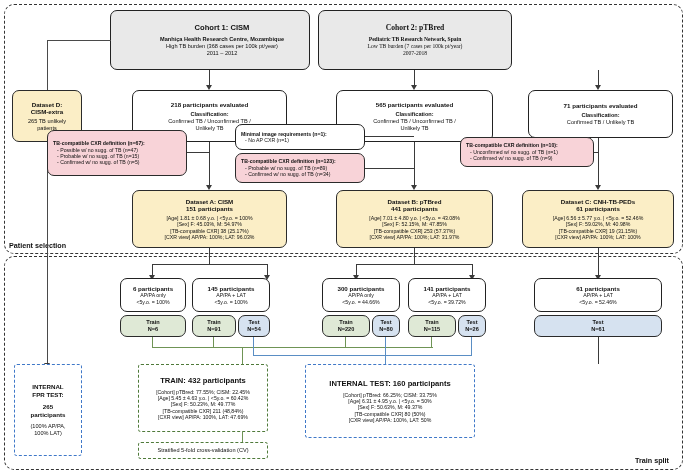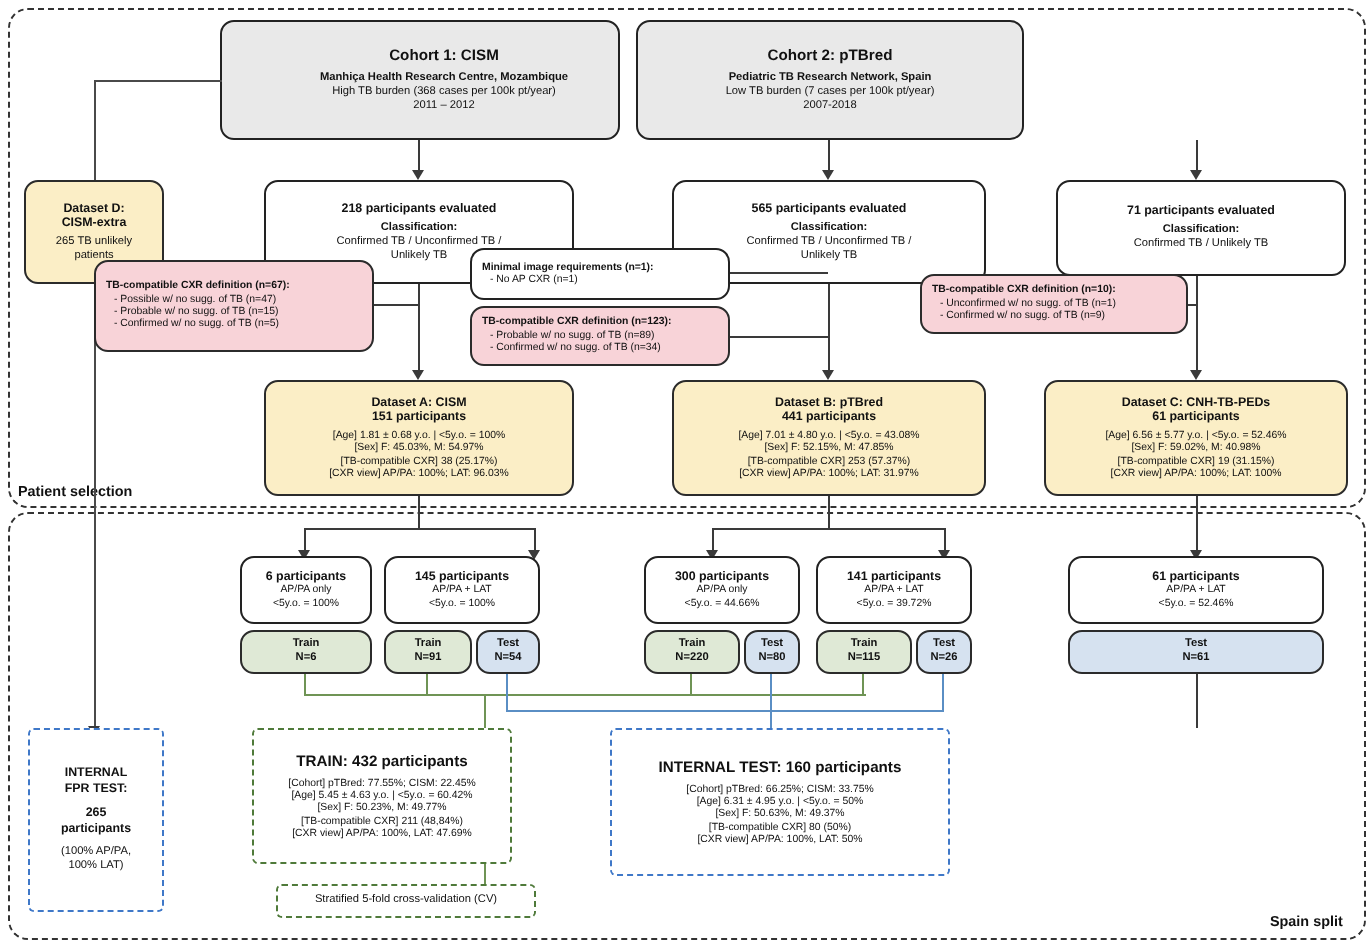--- a/index.html
+++ b/index.html
@@ -33,30 +33,30 @@
 </style>
 </head>
 <body>
 
 <div id="canvas">
 
   <div class="region" style="left:4px;top:4px;width:677px;height:248px;"></div>
   <div class="regionlabel" style="left:7px;top:241px;">Patient selection</div>
 
   <div class="region" style="left:4px;top:256px;width:677px;height:212px;"></div>
-  <div class="regionlabel" style="left:633px;top:456px;">Spain split</div>
+  <div class="regionlabel" style="left:633px;top:456px;">Train split</div>
 
   <div class="box cohort" style="left:110px;top:10px;width:200px;height:60px;padding-left:24px;">
     <div class="ttl r1" style="margin-bottom:4px;">Cohort 1: CISM</div>
     <div class="r3" style="font-weight:bold">Manhiça Health Research Centre, Mozambique</div>
     <div class="r3">High TB burden (368 cases per 100k pt/year)</div>
     <div class="r3">2011 – 2012</div>
   </div>
 
-  <div class="box cohort" style="left:318px;top:10px;width:194px;height:60px;">
+  <div class="box cohort" style="left:318px;top:10px;width:194px;height:60px;font-family:Liberation Serif, serif;">
     <div class="ttl r1" style="margin-bottom:4px;">Cohort 2: pTBred</div>
     <div class="r3" style="font-weight:bold">Pediatric TB Research Network, Spain</div>
     <div class="r3">Low TB burden (7 cases per 100k pt/year)</div>
     <div class="r3">2007-2018</div>
   </div>
 
 
   <div class="line thin" style="left:209px;top:70px;width:1.2px;height:16px;"></div>
   <div class="arrow" style="left:206px;top:85px;"></div>
   <div class="line thin" style="left:414px;top:70px;width:1.2px;height:16px;"></div>
@@ -252,21 +252,21 @@
 
   <div class="box dashblue" style="left:14px;top:364px;width:68px;height:92px;">
     <div class="ttl r2">INTERNAL</div>
     <div class="ttl r2" style="margin-bottom:5px;">FPR TEST:</div>
     <div class="ttl r2">265</div>
     <div class="ttl r2" style="margin-bottom:5px;">participants</div>
     <div class="r3">(100% AP/PA,</div>
     <div class="r3">100% LAT)</div>
   </div>
 
-  <div class="box dashgreen" style="left:126px;top:364px;width:130px;height:68px;">
+  <div class="box dashgreen" style="left:138px;top:364px;width:130px;height:68px;">
     <div class="ttl r1" style="margin-bottom:4px;">TRAIN: 432 participants</div>
     <div class="r4">[Cohort] pTBred: 77.55%; CISM: 22.45%</div>
     <div class="r4">[Age] 5.45 ± 4.63 y.o. | &lt;5y.o. = 60.42%</div>
     <div class="r4">[Sex] F: 50.23%, M: 49.77%</div>
     <div class="r4">[TB-compatible CXR] 211 (48,84%)</div>
     <div class="r4">[CXR view] AP/PA: 100%, LAT: 47.69%</div>
   </div>
 
   <div class="line green" style="left:242px;top:432px;width:1.4px;height:10px;"></div>
 

